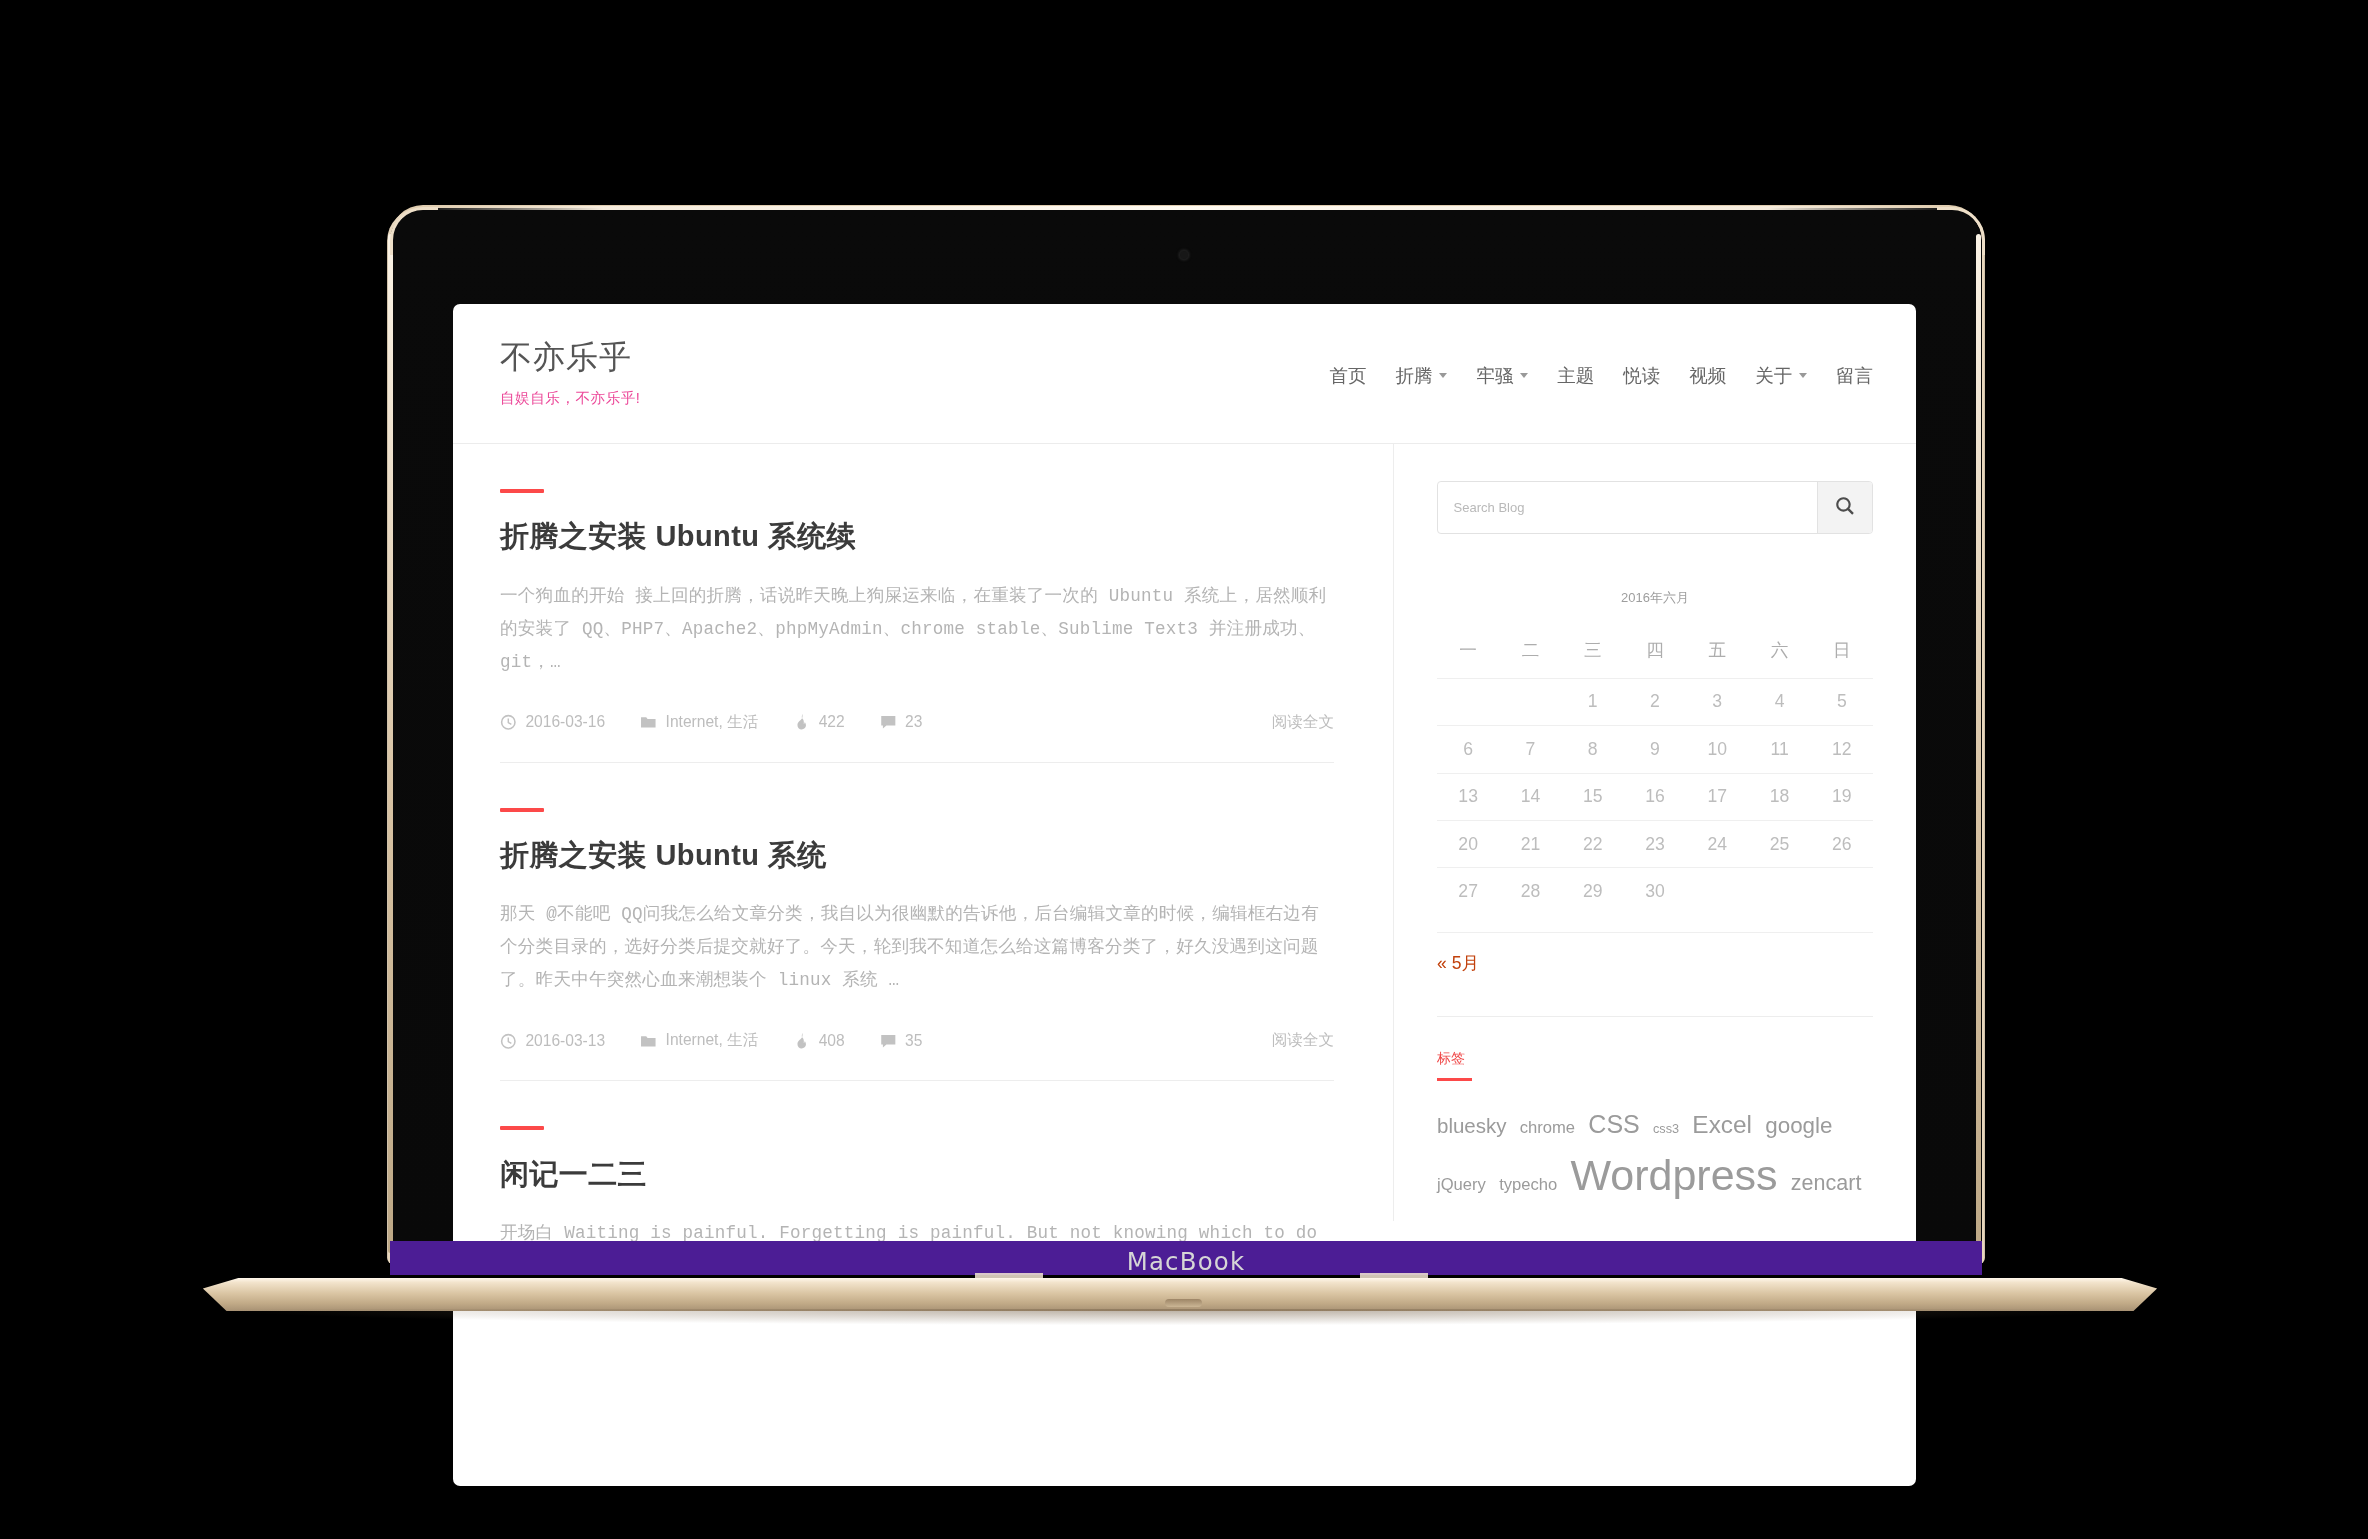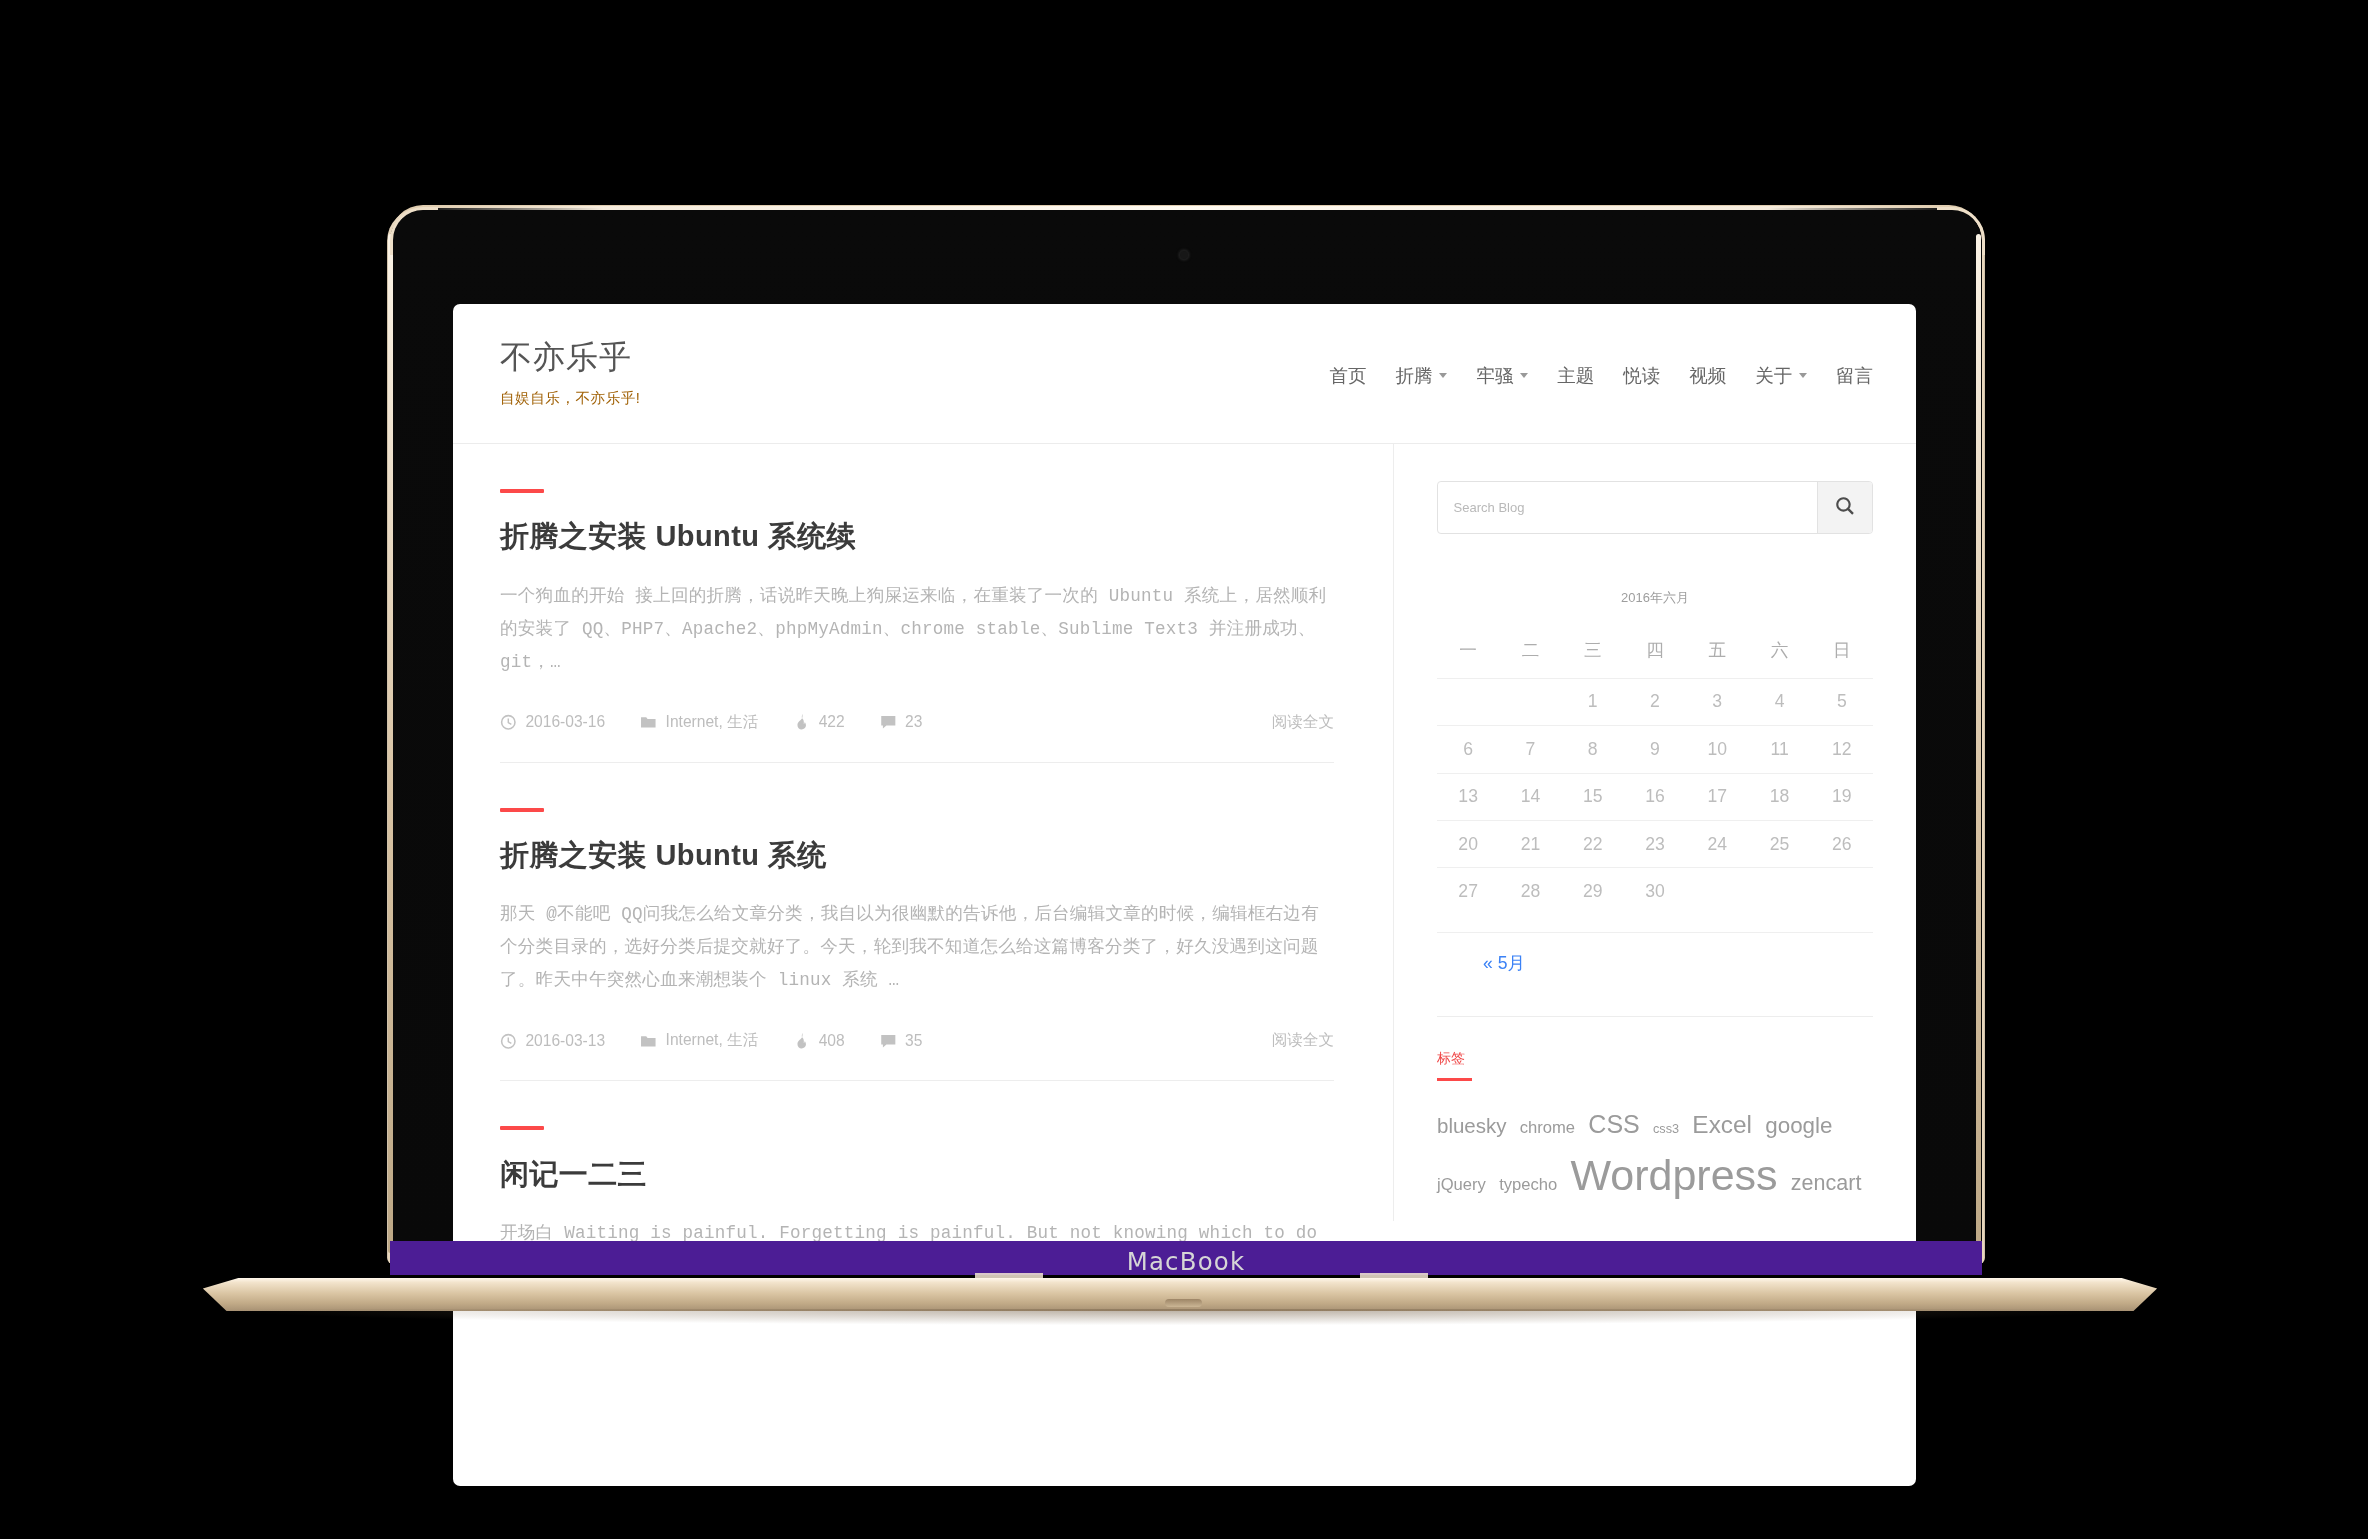--- a/index.html
+++ b/index.html
@@ -60,21 +60,21 @@
     position:absolute;left:453px;top:304px;width:1463px;height:1182px;
     background:#fff;overflow:hidden;
     font-family:"Liberation Sans","DejaVu Sans",sans-serif;
     border-radius:7px;
   }
 
   
   .site-header{height:139px;border-bottom:1px solid #ececec;position:relative;}
   .brand{position:absolute;left:47px;top:32px;}
   .brand-title{font-size:32px;color:#555;font-weight:normal;letter-spacing:1px;margin:0;}
-  .brand-sub{font-size:14.6px;color:#a16207;margin-top:8.8px;letter-spacing:0.5px;}
+  .brand-sub{font-size:14.6px;color:#ec4899;margin-top:8.8px;letter-spacing:0.5px;}
   .nav{position:absolute;right:43px;top:59px;display:flex;align-items:center;gap:29px;}
   .nav a{font-size:18.5px;color:#666;text-decoration:none;display:flex;align-items:center;gap:6.8px;}
   .caret{width:0;height:0;border-left:4.9px solid transparent;border-right:4.9px solid transparent;
     border-top:5.9px solid #999;display:inline-block;}
 
   
   .content{display:flex;height:777px;}
   .posts{width:941px;padding:0 0 0 0;border-right:1px solid #ededed;box-sizing:border-box;}
   .side{width:522px;box-sizing:border-box;padding:37px 43px 0 43px;}
 
@@ -99,21 +99,21 @@
     display:flex;align-items:center;justify-content:center;}
   .search-btn svg{width:20.5px;height:20.5px;fill:#4d4d4d;}
 
   .cal{margin-top:55px;width:100%;border-collapse:collapse;}
   .cal caption{text-align:center;font-size:13px;color:#9e9e9e;padding-bottom:23.4px;}
   .cal th{font-size:17.6px;color:#adadad;font-weight:normal;padding:7.8px 0 15.6px 0;text-align:center;}
   .cal td{font-size:17.6px;color:#bdbdbd;text-align:center;padding:12.7px 0;
     border-top:1px solid #efefef;}
   .cal tr.head th{border-bottom:1px solid #efefef;}
   .cal-nav{margin-top:17.6px;font-size:17.6px;color:#bdbdbd;border-top:1px solid #efefef;padding-top:17.6px;}
-  .cal-nav a{color:#3b82f6;text-decoration:none;margin-left:46px;}
+  .cal-nav a{color:#c2410c;text-decoration:none;}
 
   .widget-tags{margin-top:41px;border-top:1px solid #ededed;padding-top:33px;}
   .widget-title{font-size:14px;color:#ef4444;margin:0 0 9.8px 0;font-weight:normal;}
   .widget-accent{width:35px;height:2.9px;background:#fc4949;margin-bottom:25px;}
   .tagcloud{line-height:1.5;}
   .tagcloud a{color:#9b9b9b;text-decoration:none;margin-right:8.8px;white-space:nowrap;}
 </style>
 </head>
 <body>
 

